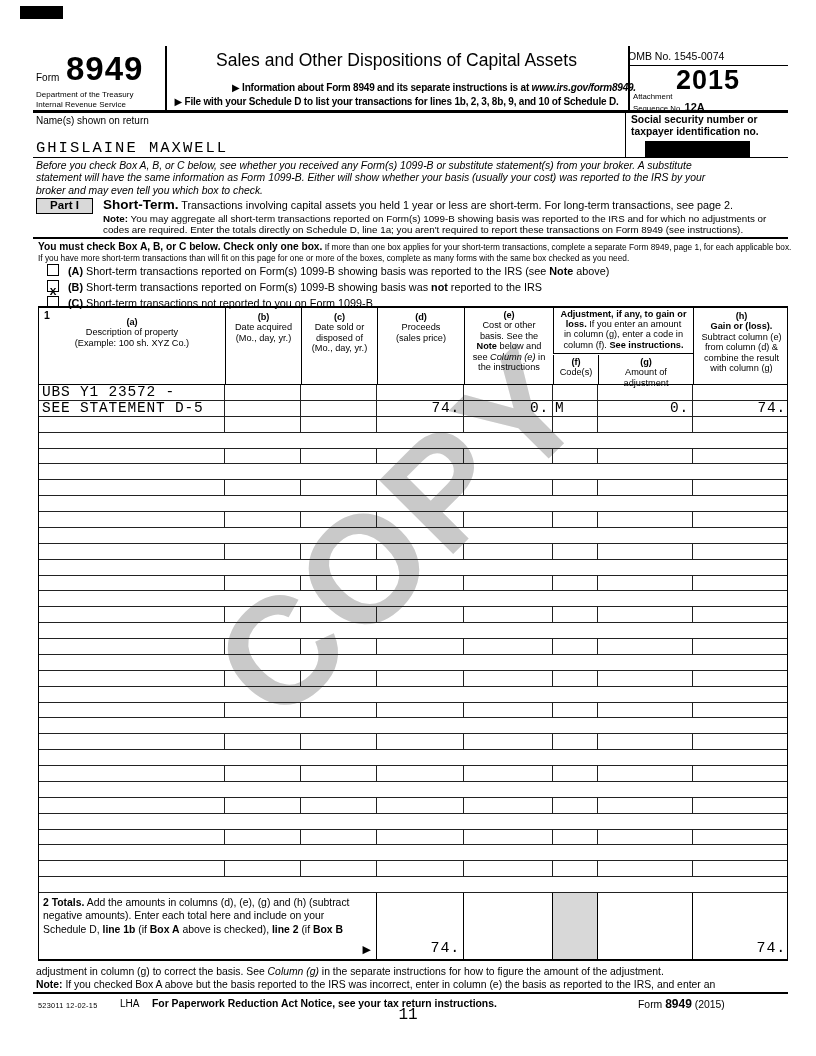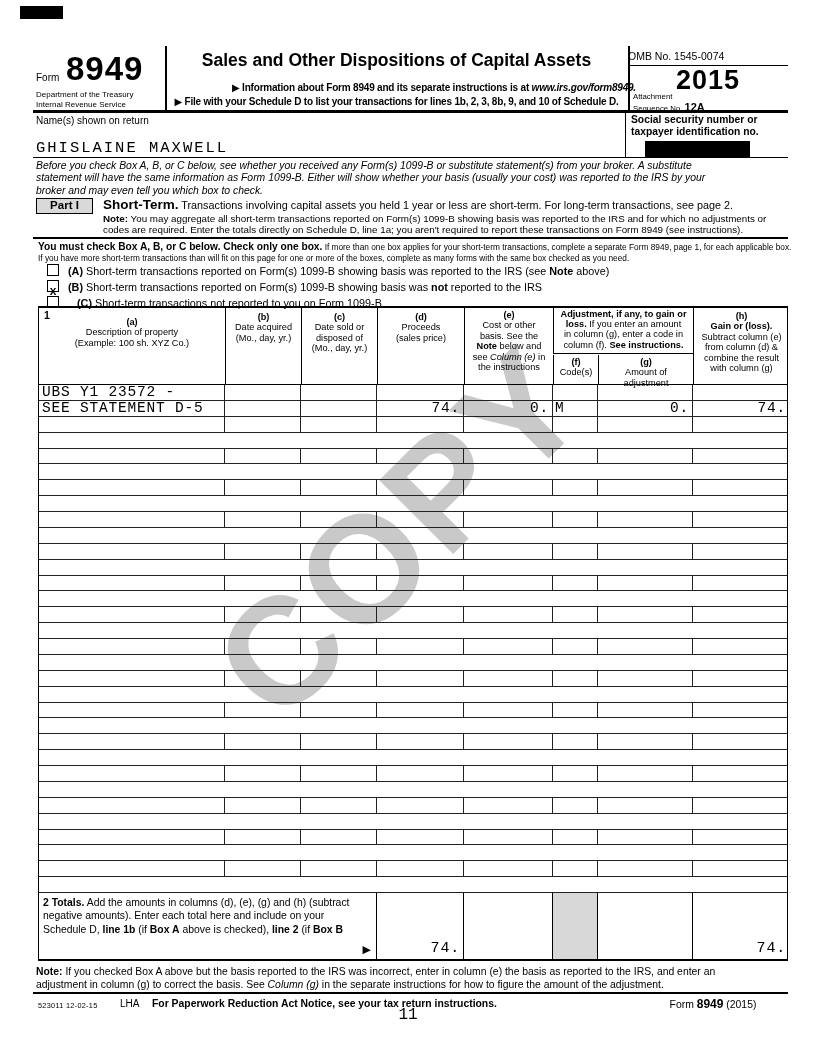--- a/index.html
+++ b/index.html
@@ -15,21 +15,21 @@
   .hline{position:absolute;background:#000}
   .vline{position:absolute;background:#000}
 
   
   #watermark{position:absolute;left:400px;top:533px;transform:translate(-50%,-50%) rotate(-45deg);
              font-weight:bold;font-size:152px;letter-spacing:4px;color:#c9c9c9;z-index:0;white-space:nowrap}
 
   
   #blk-artifact{left:20px;top:6px;width:43px;height:13px;background:#000}
   #form-number{font-size:33px;font-weight:bold;letter-spacing:1px}
-  #hdr-title{font-size:17.5px;font-weight:bold;text-align:center;white-space:nowrap}
+  #hdr-title{font-size:17.5px;font-weight:normal;text-align:center;white-space:nowrap}
   .arrowline{font-size:10px;font-weight:bold;text-align:center;white-space:nowrap;letter-spacing:-0.2px}
   #omb-box{left:628px;top:46px;width:160px;height:64px}
   #omb-row{position:absolute;left:0;top:0;width:160px;height:20px;border-bottom:1.5px solid #000;
            font-size:10.5px;padding-top:4px}
   #year{position:absolute;left:0;top:19px;width:160px;text-align:center;font-size:27px;font-weight:bold;letter-spacing:1px}
   .attach{position:absolute;left:5px;font-size:7.8px;white-space:nowrap}
   #seq-no{font-size:11px;font-weight:bold}
 
   #name-label{font-size:10px}
   #name-value{font-size:15.5px;letter-spacing:2px}
@@ -85,21 +85,21 @@
   #tot-arrow{position:absolute;right:5px;bottom:3px;font-size:11px;font-weight:bold}
   .totval{display:flex;align-items:flex-end;justify-content:flex-end;padding:0 3px 2px 0;
           font-family:"Liberation Mono","DejaVu Sans Mono",monospace;font-size:15px;letter-spacing:0.8px}
   #tot-f{background:#d8d8d8}
 
   #bottom-note{font-size:10.4px;line-height:12.8px}
   #bottom-note .ln{white-space:nowrap}
   #footer-code{font-size:7.3px;letter-spacing:0.3px}
   #footer-lha{font-size:10px}
   #footer-notice{font-size:10.4px;font-weight:bold}
-  #footer-form{width:150px;text-align:center;font-size:10.4px;white-space:nowrap}
+  #footer-form{width:150px;text-align:left;font-size:10.4px;white-space:nowrap}
   #footer-form .num{font-size:12px;font-weight:bold}
   #page-num{font-size:16px}
 </style>
 </head>
 <body>
 
 <div class="page">
 
   <div id="watermark" style="color: rgb(201, 201, 201);">COPY</div>
 
@@ -152,21 +152,21 @@
   <div class="hline" style="left:33px;top:237px;width:755px;height:1.5px"></div>
 
   <div class="abs ci" style="left:38px;top:241px"><span>You must check Box A, B, or C below. Check only one box.</span><span class="small"> If more than one box applies for your short-term transactions, complete a separate Form 8949, page 1, for each applicable box.</span></div>
   <div class="abs ci" style="left:38px;top:252px"><span class="small">If you have more short-term transactions than will fit on this page for one or more of the boxes, complete as many forms with the same box checked as you need.</span></div>
 
   <div class="cb" style="left:47px;top:264px"><span></span></div>
   <div class="cblabel" style="left:68px;top:265px"><span class="b">(A)</span><span> Short-term transactions reported on Form(s) 1099-B showing basis was reported to the IRS (see </span><span class="b">Note</span><span> above)</span></div>
   <div class="cb" style="left:47px;top:280px"><span>X</span></div>
   <div class="cblabel" style="left:68px;top:281px"><span class="b">(B)</span><span> Short-term transactions reported on Form(s) 1099-B showing basis was </span><span class="b">not</span><span> reported to the IRS</span></div>
   <div class="cb" style="left:47px;top:296px"><span></span></div>
-  <div class="cblabel" style="left:77px;top:297px"><span class="b">(C)</span><span> Short-term transactions not reported to you on Form 1099-B</span></div>
+  <div class="cblabel" style="left:68px;top:297px"><span class="b">(C)</span><span> Short-term transactions not reported to you on Form 1099-B</span></div>
 
   <div class="abs" id="thead">
     <div class="hc" id="hc-a">
         <span id="row1-num">1</span>
         <div>
           <div class="ln"><span class="b">(a)</span></div>
           <div class="ln"><span>Description of property</span></div>
           <div class="ln"><span>(Example: 100 sh. XYZ Co.)</span></div>
         </div>
       </div>
@@ -552,22 +552,22 @@
         <span id="tot-arrow">▶</span>
       </div>
     <div class="totcell totval" id="tot-d">74.</div>
     <div class="totcell totval" id="tot-e"></div>
     <div class="totcell" id="tot-f" style="background: rgb(216, 216, 216);"></div>
     <div class="totcell totval" id="tot-g"></div>
     <div class="totcell totval" id="tot-h">74.</div>
   </div>
 
   <div class="abs" id="bottom-note" style="left:36px;top:966px">
+      <div class="ln"><span>adjustment in column (g) to correct the basis. See </span><span class="i">Column (g)</span><span> in the separate instructions for how to figure the amount of the adjustment.</span></div>
       <div class="ln"><span class="b">Note:</span><span> If you checked Box A above but the basis reported to the IRS was incorrect, enter in column (e) the basis as reported to the IRS, and enter an</span></div>
-      <div class="ln"><span>adjustment in column (g) to correct the basis. See </span><span class="i">Column (g)</span><span> in the separate instructions for how to figure the amount of the adjustment.</span></div>
     </div>
   <div class="hline" style="left:33px;top:992px;width:755px;height:1.5px"></div>
 
   <div class="abs" id="footer-code" style="left:38px;top:1001px">523011  12-02-15</div>
   <div class="abs" id="footer-lha" style="left:120px;top:998px">LHA</div>
   <div class="abs" id="footer-notice" style="left:152px;top:998px">For Paperwork Reduction Act Notice, see your tax return instructions.</div>
   <div class="abs" id="footer-form" style="left:638px;top:997px"><span>Form </span><span class="num">8949</span><span> (2015)</span></div>
   <div class="abs mono" id="page-num" style="left:380px;top:1006px;width:56px;text-align:center">11</div>
 
 </div>

